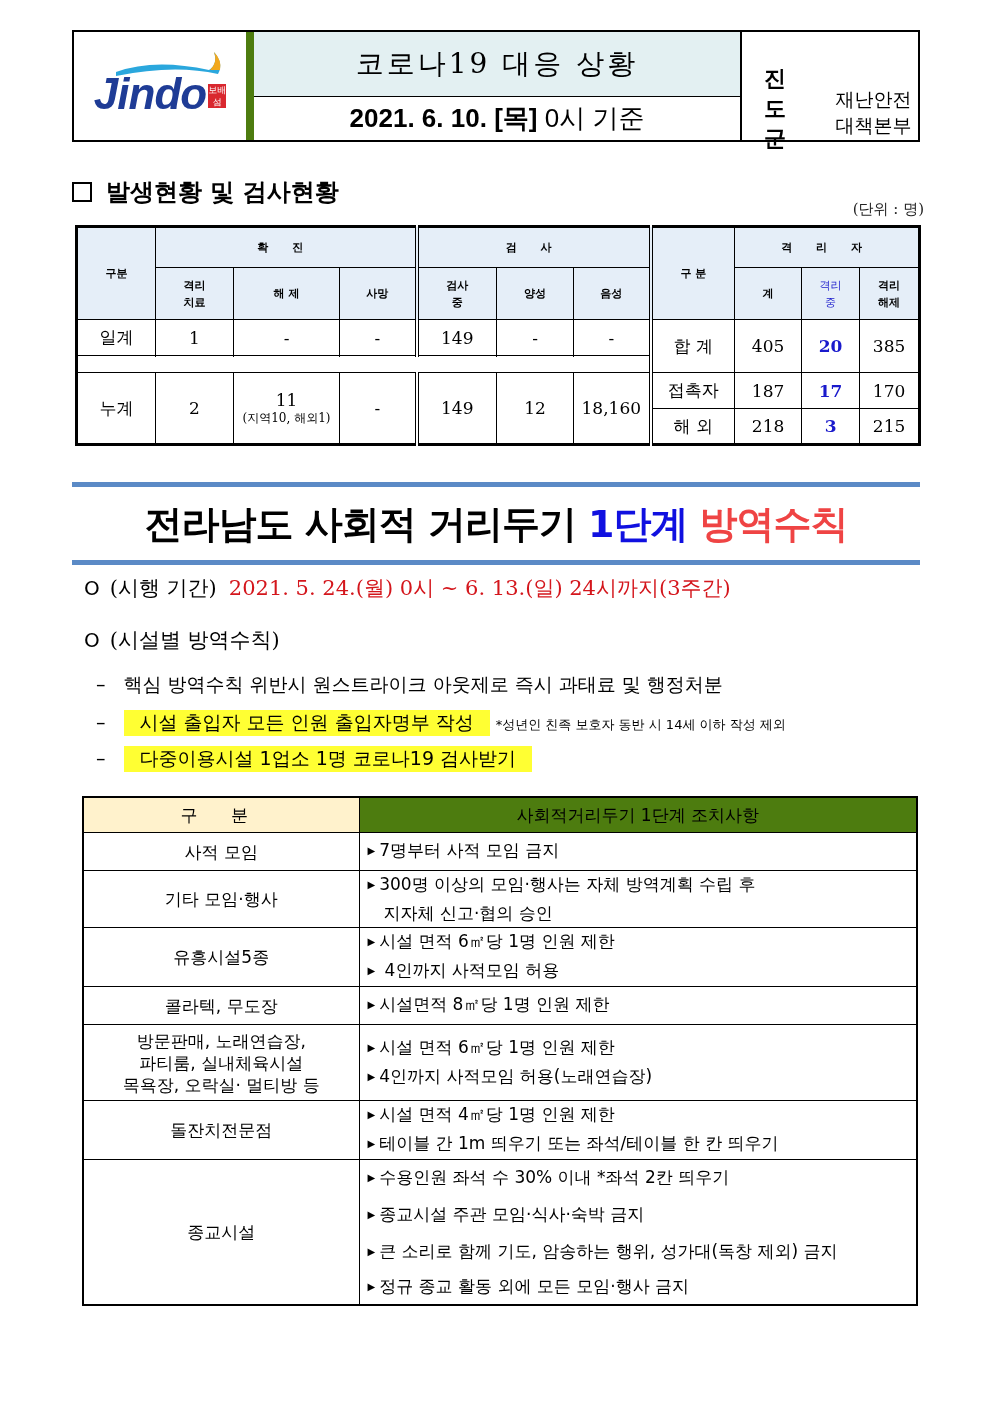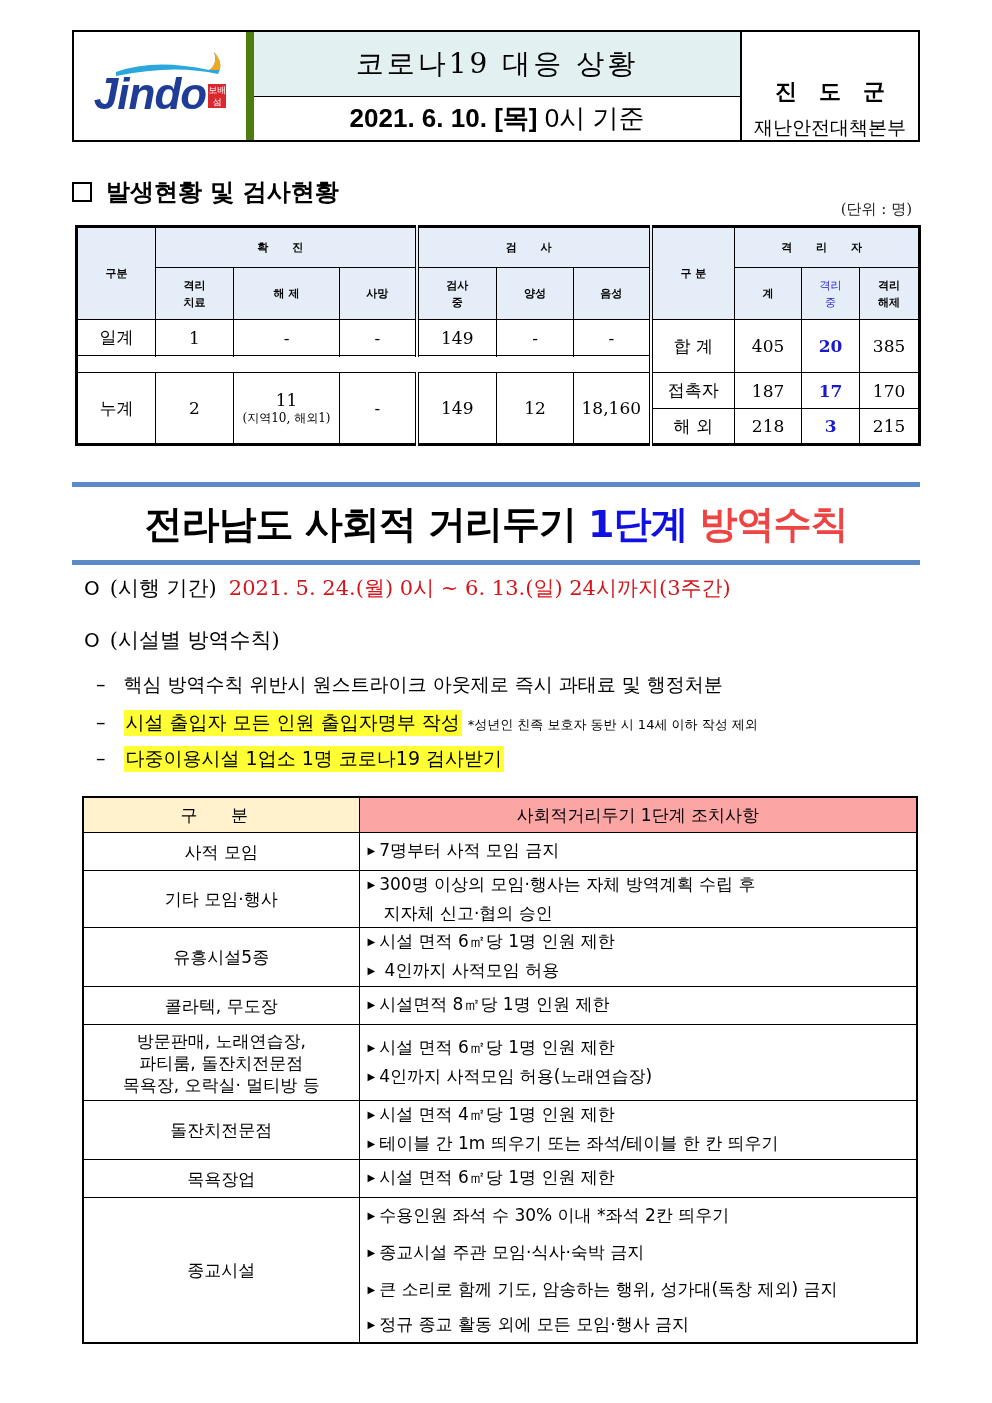--- a/index.html
+++ b/index.html
@@ -5,32 +5,32 @@
   html, body { margin: 0; padding: 0; background: #ffffff; }
   body { width: 992px; height: 1403px; position: relative; font-family: "DejaVu Sans", sans-serif; color: #000; overflow: hidden; }
 
   
   .hdr { position: absolute; left: 72px; top: 30px; width: 848px; height: 112px; border: 2px solid #000; box-sizing: border-box; display: flex; }
   .hdr-logo { width: 172px; border-right: 8px solid #4d7c0f; display: flex; align-items: center; justify-content: center; position: relative; }
   .hdr-mid { width: 486px; border-right: 2px solid #000; display: flex; flex-direction: column; }
   .hdr-title { height: 64px; background: #e3f0f2; border-bottom: 1px solid #000; display: flex; align-items: center; justify-content: center; font-family: "DejaVu Serif", serif; font-size: 28px; letter-spacing: 3px; }
   .hdr-date { flex: 1; display: flex; align-items: center; justify-content: center; font-size: 26px; font-family: "Liberation Sans", sans-serif; border-radius: 16px; }
   .hdr-date b { font-weight: bold; }
-  .hdr-right { flex: 1; display: flex; flex-direction: column; align-items: center; justify-content: center; margin-top: 46px; }
+  .hdr-right { flex: 1; display: flex; flex-direction: row; align-items: center; justify-content: center; margin-top: 46px; }
   .hdr-org1 { font-family: "DejaVu Serif", serif; font-weight: bold; font-size: 22px; letter-spacing: 22px; margin-left: 22px; }
   .hdr-org2 { font-family: "DejaVu Serif", serif; font-size: 19px; margin-top: 8px; }
 
   .logo-text { font-family: "Liberation Sans", sans-serif; font-style: italic; font-weight: bold; font-size: 44px; color: #1f3c96; letter-spacing: -1px; position: relative; top: 8px; }
   .logo-wave { position: absolute; left: 40px; top: 18px; }
   .logo-badge { display: inline-block; width: 18px; height: 24px; background: #d9282f; color: #fff; font-size: 9px; vertical-align: middle; margin-left: 2px; position: relative; top: 10px; text-align: center; line-height: 12px; }
 
   
   .sec-head { position: absolute; left: 72px; top: 176px; font-family: "DejaVu Serif", serif; font-weight: bold; font-size: 24px; display: flex; align-items: center; }
   .sec-head .box { width: 20px; height: 20px; border: 2px solid #000; margin-right: 14px; box-sizing: border-box; }
-  .unit { position: absolute; right: 80px; top: 200px; font-size: 15px; font-family: "DejaVu Serif", serif; color: #222; }
+  .unit { position: absolute; right: 68px; top: 200px; font-size: 15px; font-family: "DejaVu Serif", serif; color: #222; }
 
   
   table { border-collapse: collapse; }
   .stats { position: absolute; left: 75px; top: 225px; width: 846px; height: 205px; border: 3px solid #000; table-layout: fixed; font-family: "DejaVu Serif", serif; }
   .stats td, .stats th { border: 1px solid #000; text-align: center; vertical-align: middle; padding: 0; font-weight: normal; }
   .stats th { background: #e5eef8; font-family: "DejaVu Sans", sans-serif; font-size: 11px; font-weight: bold; line-height: 17px; }
   .stats td { font-size: 17px; }
   .stats .dbl-l { border-left: 4px double #000; }
   .stats .blue { color: #1a1acc; font-weight: bold; }
   .stats .bluehdr { color: #1a1acc; font-weight: normal; }
@@ -42,29 +42,29 @@
   .banner { position: absolute; left: 72px; top: 492px; width: 848px; height: 64px; display: flex; align-items: center; justify-content: center; font-family: "DejaVu Sans", sans-serif; font-weight: bold; font-size: 38px; letter-spacing: -1px; }
   .banner .blue { color: #1010e0; margin-left: 12px; }
   .banner .red { color: #ef4444; margin-left: 12px; }
 
   .bullet-line { position: absolute; left: 84px; font-family: "DejaVu Serif", serif; font-size: 21px; display: flex; align-items: center; }
   .bullet-line .o { font-family: "DejaVu Sans", sans-serif; font-size: 20px; margin-right: 10px; }
   .bullet-line .red { color: #d4161c; margin-left: 12px; }
 
   .dash-line { position: absolute; left: 96px; font-family: "DejaVu Sans", sans-serif; font-size: 19px; display: flex; align-items: baseline; }
   .dash-line .dash { margin-right: 18px; }
-  .hl { background: #ffff33; padding: 0 2px; }
+  .hl { background: #ffff33; padding: 0 16px; }
   .note { font-size: 13px; margin-left: 6px; }
 
   
   .rules { position: absolute; left: 82px; top: 796px; width: 836px; border: 2px solid #000; table-layout: fixed; font-family: "DejaVu Sans", sans-serif; }
   .rules td, .rules th { border: 1px solid #000; padding: 0; vertical-align: middle; font-weight: normal; }
   .rules th { height: 34px; font-size: 17px; }
   .rules th.c1 { background: #fff2cc; letter-spacing: 14px; }
-  .rules th.c2 { background: #fca5a5; }
+  .rules th.c2 { background: #4d7c0f; }
   .rules td.cat { text-align: center; font-size: 17px; line-height: 22px; }
   .rules td.acts { font-size: 17px; padding-left: 8px; }
   .act { line-height: 27px; white-space: nowrap; }
   .act .tri { font-size: 10px; margin-right: 4px; position: relative; top: -2px; }
   .act.cont { padding-left: 16px; }
 </style>
 </head>
 <body>
 
 <div class="hdr">
@@ -231,40 +231,34 @@
   </tr>
   <tr style="height:38px">
     <td class="cat">콜라텍, 무도장</td>
     <td class="acts">
           <div class="act"><span class="tri">▶</span><span>시설면적 8㎡당 1명 인원 제한</span></div>
         </td>
   </tr>
   <tr style="height:76px">
     <td class="cat">
       <div>방문판매, 노래연습장,</div>
-      <div>파티룸, 돌잔치전문점</div>
+      <div>파티룸, 실내체육시설</div>
       <div>목욕장, 오락실· 멀티방 등</div>
     </td>
     <td class="acts">
       <div class="act"><span class="tri">▶</span><span>시설 면적 6㎡당 1명 인원 제한</span></div>
       <div class="act"><span class="tri">▶</span><span>4인까지 사적모임 허용(노래연습장)</span></div>
     </td>
   </tr>
   <tr style="height:54px">
     <td class="cat">돌잔치전문점</td>
     <td class="acts">
       <div class="act"><span class="tri">▶</span><span>시설 면적 4㎡당 1명 인원 제한</span></div>
       <div class="act"><span class="tri">▶</span><span>테이블 간 1m 띄우기 또는 좌석/테이블 한 칸 띄우기</span></div>
     </td>
-  </tr>
-  <tr style="height:38px">
-    <td class="cat">목욕장업</td>
-    <td class="acts">
-          <div class="act"><span class="tri">▶</span><span>시설 면적 6㎡당 1명 인원 제한</span></div>
-        </td>
   </tr>
   <tr style="height:128px">
     <td class="cat">종교시설</td>
     <td class="acts">
       <div class="act" style="line-height:34px"><span class="tri">▶</span><span>수용인원 좌석 수 30% 이내 *좌석 2칸 띄우기</span></div>
       <div class="act" style="line-height:34px"><span class="tri">▶</span><span>종교시설 주관 모임·식사·숙박 금지</span></div>
       <div class="act" style="line-height:34px"><span class="tri">▶</span><span>큰 소리로 함께 기도, 암송하는 행위, 성가대(독창 제외) 금지</span></div>
       <div class="act" style="line-height:30px"><span class="tri">▶</span><span>정규 종교 활동 외에 모든 모임·행사 금지</span></div>
     </td>
   </tr>

